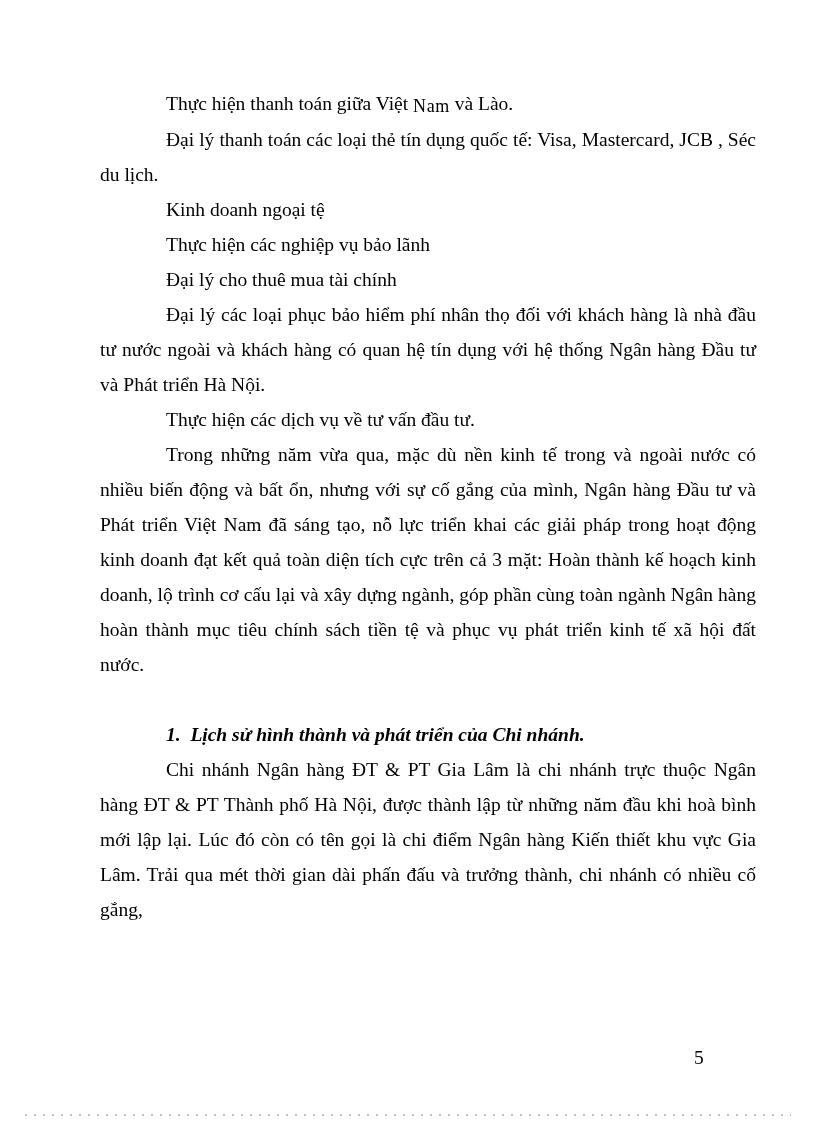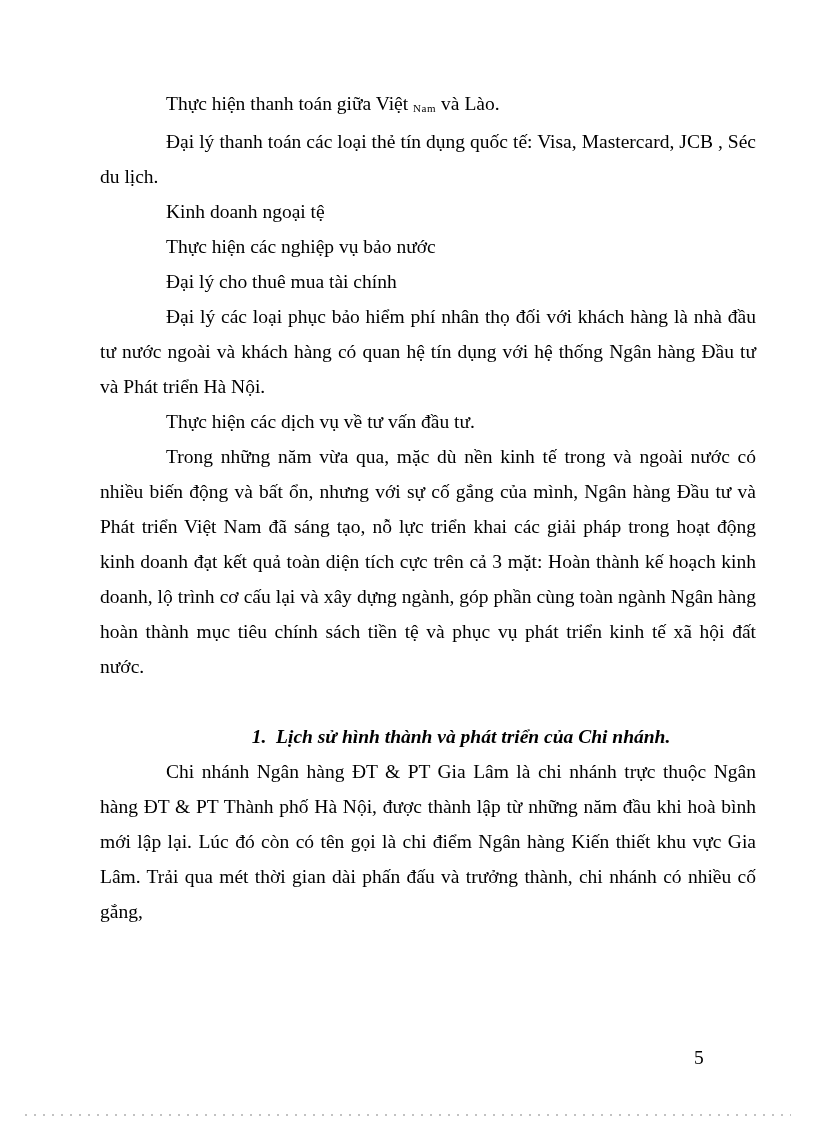--- a/index.html
+++ b/index.html
@@ -32,25 +32,25 @@
     text-indent: 66px;
   }
   .text-column p.heading {
     font-weight: bold;
     text-align: center;
     text-indent: 0;
   }
   .text-column p.subheading {
     font-weight: bold;
     font-style: italic;
-    text-align: center;
+    text-align: left;
     text-indent: 66px;
   }
   .font-substituted {
-    font-size: 11px;
+    font-size: 18px;
     position: relative;
     top: 2px;
     letter-spacing: 0.6px;
   }
   .page-number {
     position: absolute;
     left: 694px;
     top: 1046px;
     font-size: 19.5px;
     line-height: 24px;
@@ -65,21 +65,21 @@
   }
 </style>
 </head>
 <body>
 
 <div class="page">
   <div class="text-column">
       <p class="body indent"><span>Thực hiện thanh toán giữa Việt </span><span class="font-substituted">Nam</span><span> và Lào.</span></p>
       <p class="body indent">Đại lý thanh toán các loại thẻ tín dụng quốc tế: Visa, Mastercard, JCB , Séc du lịch.</p>
       <p class="body indent">Kinh doanh ngoại tệ</p>
-      <p class="body indent">Thực hiện các nghiệp vụ bảo nước</p>
+      <p class="body indent">Thực hiện các nghiệp vụ bảo lãnh</p>
       <p class="body indent">Đại lý cho thuê mua tài chính</p>
       <p class="body indent">Đại lý các loại phục bảo hiểm phí nhân thọ đối với khách hàng là nhà đầu tư nước ngoài và khách hàng có quan hệ tín dụng với hệ thống Ngân hàng Đầu tư và Phát triển Hà Nội.</p>
       <p class="body indent">Thực hiện các dịch vụ về tư vấn đầu tư.</p>
       <p class="body indent">Trong những năm vừa qua, mặc dù nền kinh tế trong và ngoài nước có nhiều biến động và bất ổn, nhưng với sự cố gắng của mình, Ngân hàng Đầu tư và Phát triển Việt Nam đã sáng tạo, nỗ lực triển khai các giải pháp trong hoạt động kinh doanh đạt kết quả toàn diện tích cực trên cả 3 mặt: Hoàn thành kế hoạch kinh doanh, lộ trình cơ cấu lại và xây dựng ngành, góp phần cùng toàn ngành Ngân hàng hoàn thành mục tiêu chính sách tiền tệ và phục vụ phát triển kinh tế xã hội đất nước.</p>
       <p class="heading"><br></p>
       <p class="subheading">1.&nbsp; Lịch sử hình thành và phát triển của Chi nhánh.</p>
       <p class="body indent">Chi nhánh Ngân hàng ĐT &amp; PT Gia Lâm là chi nhánh trực thuộc Ngân hàng ĐT &amp; PT Thành phố Hà Nội, được thành lập từ những năm đầu khi hoà bình mới lập lại. Lúc đó còn có tên gọi là chi điểm Ngân hàng Kiến thiết khu vực Gia Lâm. Trải qua mét thời gian dài phấn đấu và trưởng thành, chi nhánh có nhiều cố gắng,</p>
     </div>
   <div class="page-number">5</div>
   <div class="bottom-boundary"></div>

